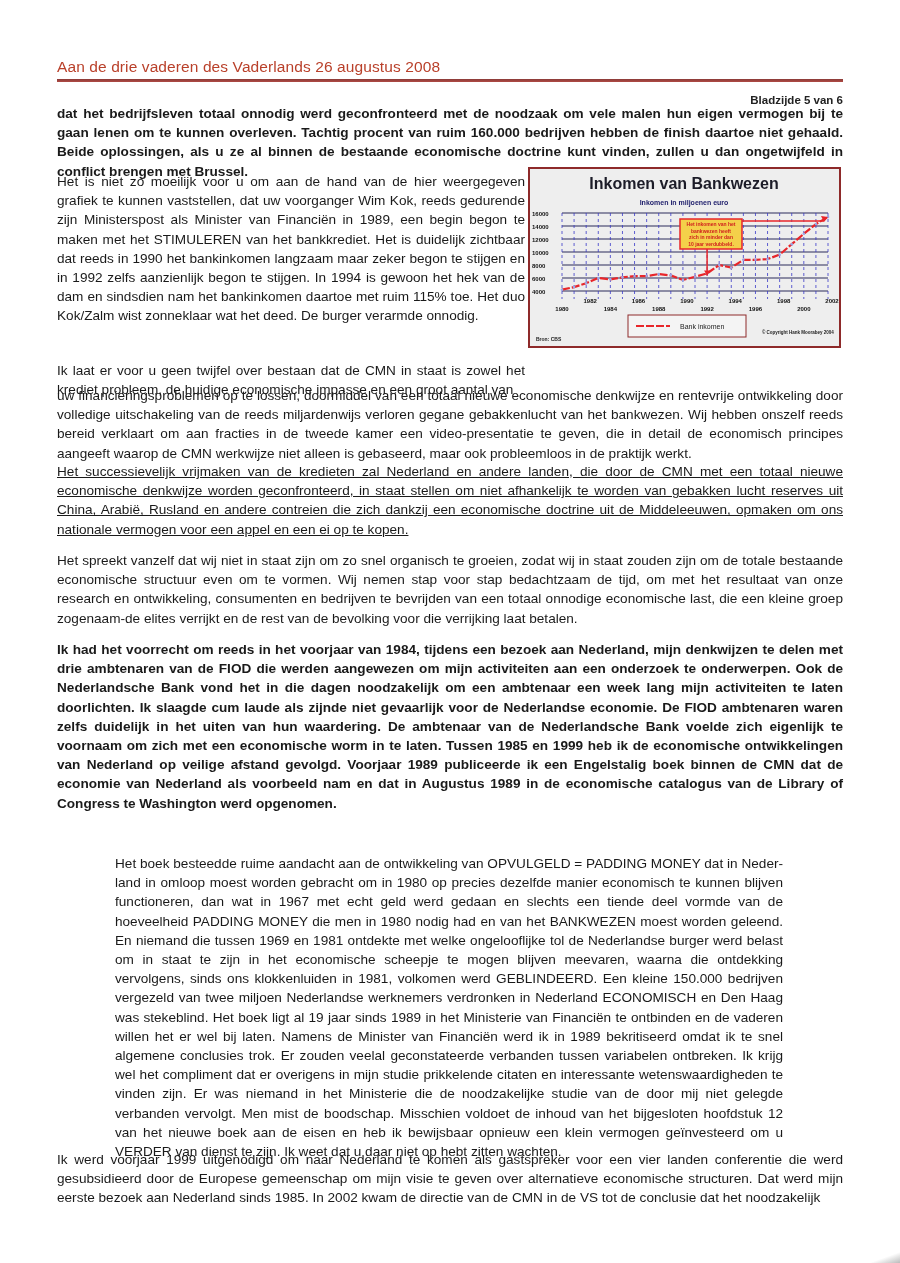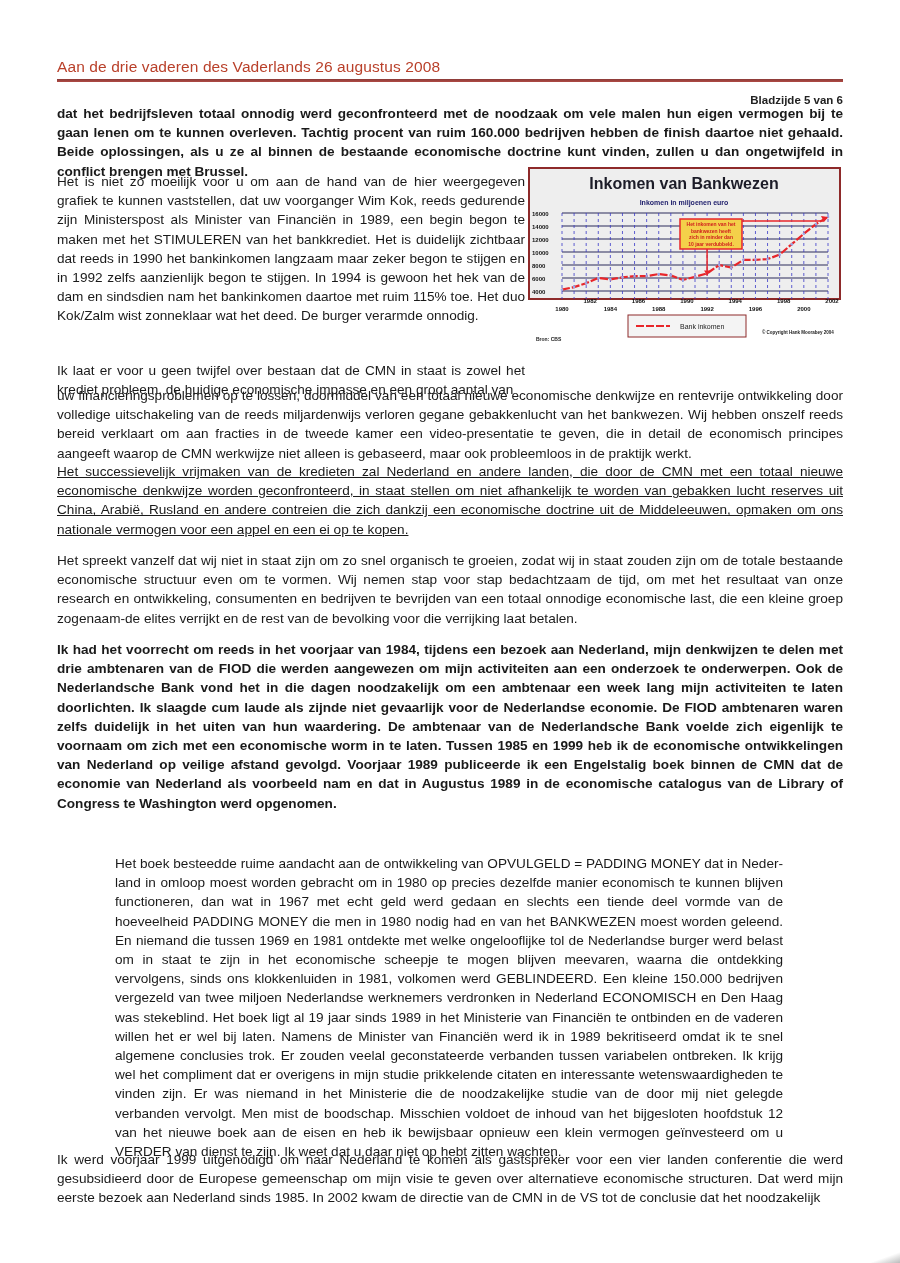--- a/index.html
+++ b/index.html
@@ -16,21 +16,21 @@
     #p2 { left:57px; top:172px; width:468px; }
     #p3 { left:57px; top:336px; width:468px;margin-top:25px; }
     #p3b { left:57px; top:374px; width:786px;margin-top:12px; }
     #p4 { left:57px; top:462px; width:786px;text-decoration:underline; }
     #p5 { left:57px; top:551px; width:786px; }
     #p6 { left:57px; top:640px; width:786px;font-weight:bold; }
     #quote { left:115px; top:808px; width:668px;margin-top:46px; }
     #p7 { left:57px; top:1150px; width:786px; }
 
     
-    .chart { position:absolute; left:528px; top:167px; width:313px; height:133px;
+    .chart { position:absolute; left:528px; top:167px; width:313px; height:181px;
              border:2px solid #8e2a2a; background:#eeeeee; box-sizing:border-box; }
     .chart svg { position:absolute; left:0; top:0; }
     .curl { position:absolute; right:0; bottom:0; width:30px; height:14px;
             background:linear-gradient(160deg, rgba(255,255,255,0) 55%, #bbbbbb 100%); }
   </style>
 </head>
 <body>
 
 <div class="header">
   <span class="header-title">Aan de drie vaderen des Vaderlands 26 augustus 2008</span>

